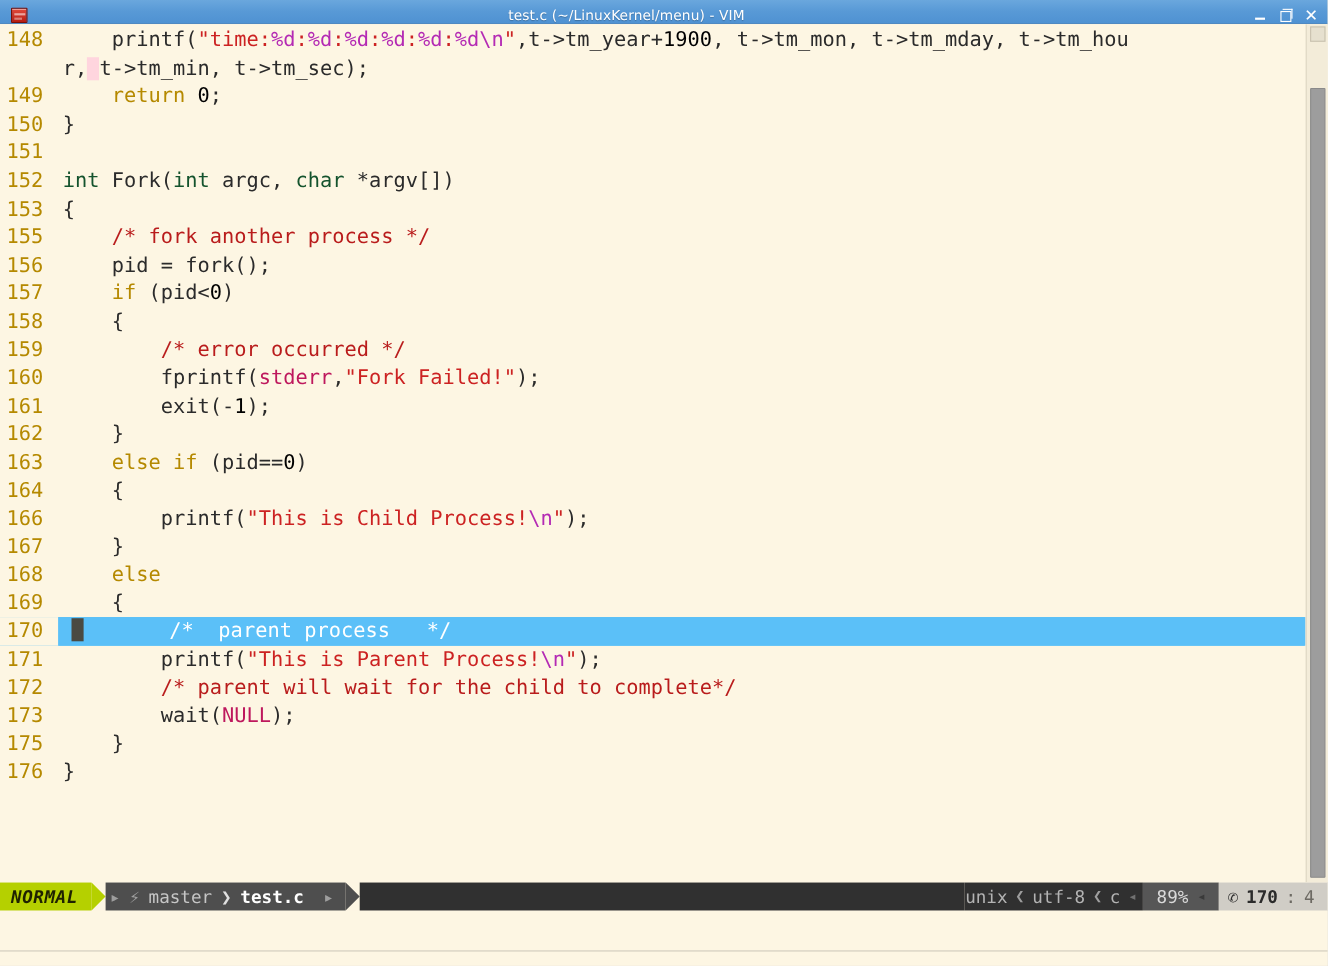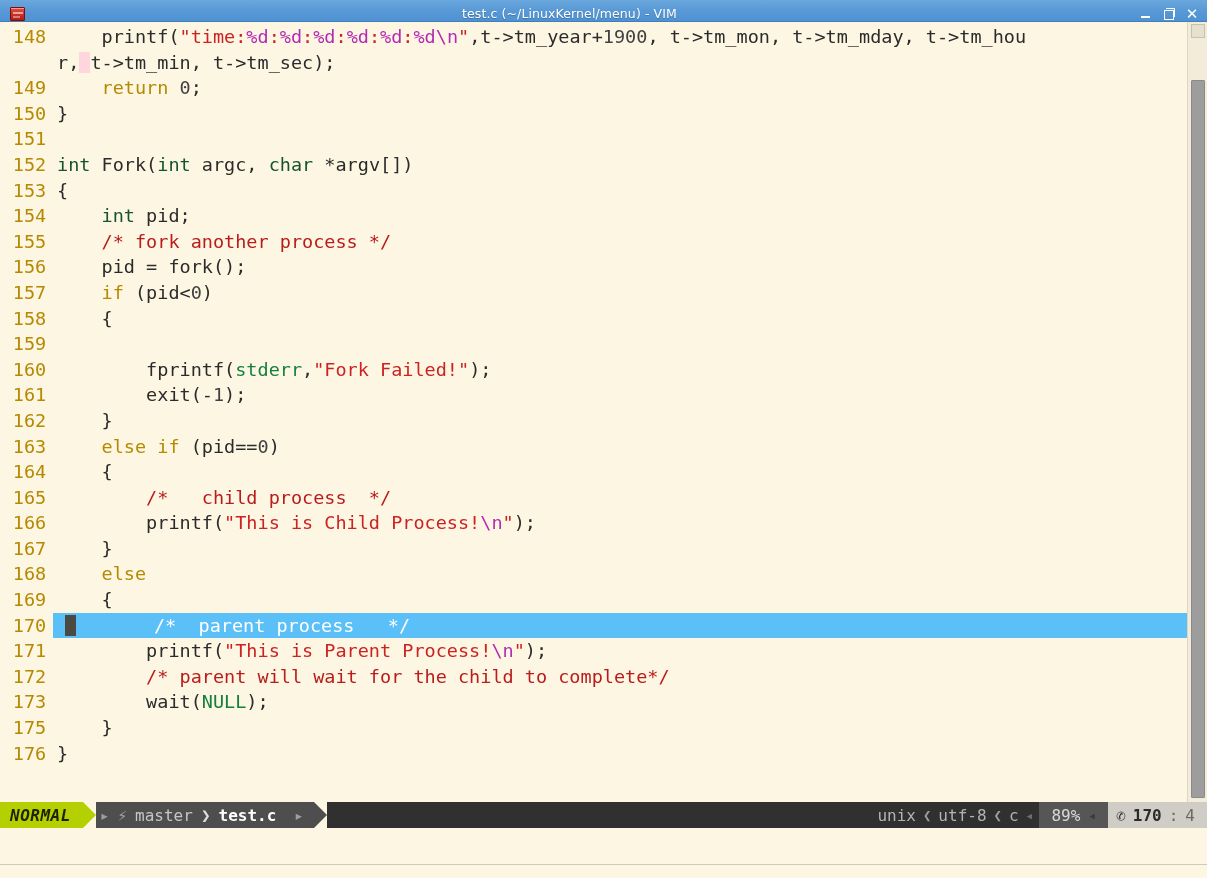--- a/index.html
+++ b/index.html
@@ -163,21 +163,21 @@
     align-items: baseline;
     height: 25.6px;
     line-height: 25.6px;
     white-space: pre;
     font-size: 18.5px;
     letter-spacing: 0px;
   }
   .lineno {
     width: 53px;
     min-width: 53px;
-    text-align: center;
+    text-align: left;
     padding-left: 6px;
     color: #b58900;
     font-size: 18.5px;
   }
   .lineno.blank { color: transparent; }
   .code {
     flex: 1 1 auto;
     color: #2b2b2b;
     padding-left: 4px;
   }
@@ -199,23 +199,23 @@
     background: #4a4a42;
     vertical-align: -4px;
   }
 
   
   .s-kw      { color: #b58900; }   
   .s-type    { color: #14532d; }   
   .s-str     { color: #cc2222; }
   .s-esc     { color: #b42ab4; }
   .s-fmt     { color: #b42ab4; }
-  .s-num     { color: #404040; }
+  .s-num     { color: #000000; }
   .s-cmt     { color: #b91c1c; }
-  .s-const   { color: #15803d; }
+  .s-const   { color: #be185d; }
   .s-plain   { color: #2b2b2b; }
   .s-sel     { color: #ffd5de; background: #ffd5de; }
 
   
   .statusline {
     height: 26px;
     min-height: 26px;
     display: flex;
     align-items: stretch;
     font-size: 16px;
@@ -313,32 +313,30 @@
 
   <div class="editor-wrap">
     <div class="editor" id="editor">
         <div class="code-line"><div class="lineno">148</div><div class="code"><span class="s-plain">    printf(</span><span class="s-str">"time:</span><span class="s-fmt">%d</span><span class="s-str">:</span><span class="s-fmt">%d</span><span class="s-str">:</span><span class="s-fmt">%d</span><span class="s-str">:</span><span class="s-fmt">%d</span><span class="s-str">:</span><span class="s-fmt">%d</span><span class="s-str">:</span><span class="s-fmt">%d</span><span class="s-esc">\n</span><span class="s-str">"</span><span class="s-plain">,t-&gt;tm_year+</span><span class="s-num">1900</span><span class="s-plain">, t-&gt;tm_mon, t-&gt;tm_mday, t-&gt;tm_hou</span></div></div>
         <div class="code-line"><div class="lineno blank">&nbsp;</div><div class="code"><span class="s-plain">r,</span><span class="s-sel"> </span><span class="s-plain">t-&gt;tm_min, t-&gt;tm_sec);</span></div></div>
         <div class="code-line"><div class="lineno">149</div><div class="code"><span class="s-plain">    </span><span class="s-kw">return</span><span class="s-plain"> </span><span class="s-num">0</span><span class="s-plain">;</span></div></div>
         <div class="code-line"><div class="lineno">150</div><div class="code"><span class="s-plain">}</span></div></div>
         <div class="code-line"><div class="lineno">151</div><div class="code"><span class="s-plain"></span></div></div>
         <div class="code-line"><div class="lineno">152</div><div class="code"><span class="s-type">int</span><span class="s-plain"> Fork(</span><span class="s-type">int</span><span class="s-plain"> argc, </span><span class="s-type">char</span><span class="s-plain"> *argv[])</span></div></div>
         <div class="code-line"><div class="lineno">153</div><div class="code"><span class="s-plain">{</span></div></div>
-        <div class="code-line"><div class="lineno">154</div><div class="code"><span class="s-plain">    </span><span class="s-type">int</span><span class="s-plain"> pid;</span></div></div>
         <div class="code-line"><div class="lineno">155</div><div class="code"><span class="s-plain">    </span><span class="s-cmt">/* fork another process */</span></div></div>
         <div class="code-line"><div class="lineno">156</div><div class="code"><span class="s-plain">    pid = fork();</span></div></div>
         <div class="code-line"><div class="lineno">157</div><div class="code"><span class="s-plain">    </span><span class="s-kw">if</span><span class="s-plain"> (pid&lt;</span><span class="s-num">0</span><span class="s-plain">)</span></div></div>
         <div class="code-line"><div class="lineno">158</div><div class="code"><span class="s-plain">    {</span></div></div>
-        <div class="code-line"><div class="lineno">159</div><div class="code"><span class="s-plain">        </span></div></div>
+        <div class="code-line"><div class="lineno">159</div><div class="code"><span class="s-plain">        </span><span class="s-cmt">/* error occurred */</span></div></div>
         <div class="code-line"><div class="lineno">160</div><div class="code"><span class="s-plain">        fprintf(</span><span class="s-const">stderr</span><span class="s-plain">,</span><span class="s-str">"Fork Failed!"</span><span class="s-plain">);</span></div></div>
         <div class="code-line"><div class="lineno">161</div><div class="code"><span class="s-plain">        exit(-</span><span class="s-num">1</span><span class="s-plain">);</span></div></div>
         <div class="code-line"><div class="lineno">162</div><div class="code"><span class="s-plain">    }</span></div></div>
         <div class="code-line"><div class="lineno">163</div><div class="code"><span class="s-plain">    </span><span class="s-kw">else</span><span class="s-plain"> </span><span class="s-kw">if</span><span class="s-plain"> (pid==</span><span class="s-num">0</span><span class="s-plain">)</span></div></div>
         <div class="code-line"><div class="lineno">164</div><div class="code"><span class="s-plain">    {</span></div></div>
-        <div class="code-line"><div class="lineno">165</div><div class="code"><span class="s-plain">        </span><span class="s-cmt">/*   child process  */</span></div></div>
         <div class="code-line"><div class="lineno">166</div><div class="code"><span class="s-plain">        printf(</span><span class="s-str">"This is Child Process!</span><span class="s-esc">\n</span><span class="s-str">"</span><span class="s-plain">);</span></div></div>
         <div class="code-line"><div class="lineno">167</div><div class="code"><span class="s-plain">    }</span></div></div>
         <div class="code-line"><div class="lineno">168</div><div class="code"><span class="s-plain">    </span><span class="s-kw">else</span></div></div>
         <div class="code-line"><div class="lineno">169</div><div class="code"><span class="s-plain">    {</span></div></div>
         <div class="code-line cursorline"><div class="lineno">170</div><div class="code"><span class="cursor-block"></span><span class="s-plain">       </span><span style="color: rgb(255, 255, 255);">/*  parent process   */</span></div></div>
         <div class="code-line"><div class="lineno">171</div><div class="code"><span class="s-plain">        printf(</span><span class="s-str">"This is Parent Process!</span><span class="s-esc">\n</span><span class="s-str">"</span><span class="s-plain">);</span></div></div>
         <div class="code-line"><div class="lineno">172</div><div class="code"><span class="s-plain">        </span><span class="s-cmt">/* parent will wait for the child to complete*/</span></div></div>
         <div class="code-line"><div class="lineno">173</div><div class="code"><span class="s-plain">        wait(</span><span class="s-const">NULL</span><span class="s-plain">);</span></div></div>
         <div class="code-line"><div class="lineno">175</div><div class="code"><span class="s-plain">    }</span></div></div>
         <div class="code-line"><div class="lineno">176</div><div class="code"><span class="s-plain">}</span></div></div>

